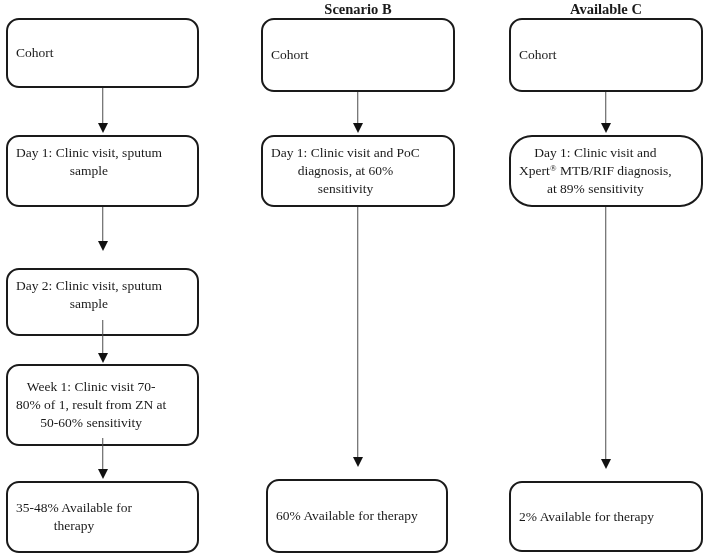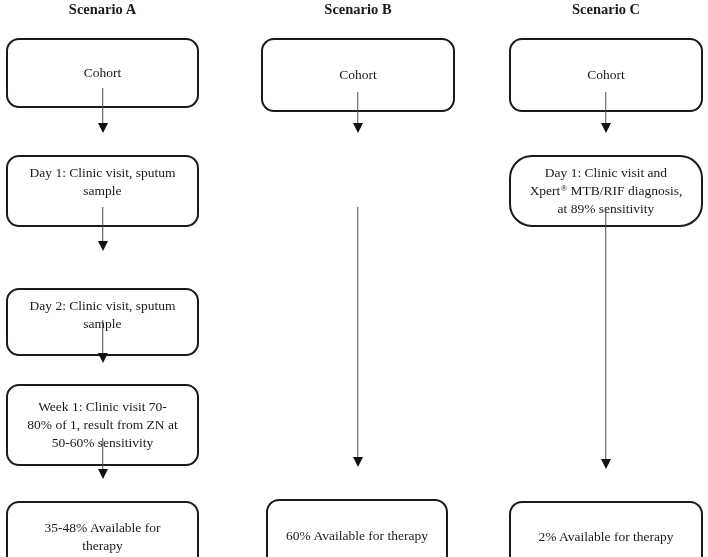--- a/index.html
+++ b/index.html
@@ -19,24 +19,22 @@
     line-height:17px;
   }
   .box{
     position:absolute;
     box-sizing:border-box;
     border:2px solid #1a1a1a;
     border-radius:13px;
     background:#ffffff;
     display:flex;
     align-items:center;
-    justify-content:center;
     text-align:center;
     padding:4px 8px;
-    margin-top:20px;
   }
   .box.top{align-items:flex-start;padding-top:7px;}
   .box-text{
     white-space:pre-line;
     font-size:13.5px;
     line-height:18px;
   }
   .box-text sup{font-size:9px;line-height:0;vertical-align:4px;}
   .arrow{position:absolute;width:11px;}
   .arrow .stem{
@@ -81,21 +79,20 @@
   .bxC1{left:509px;top:135px;width:194px;height:72px;border-radius:23px;}
   .bxC2{left:509px;top:481px;width:194px;height:71px;}
   .arC1{left:600px;top:92px;height:41px;}
   .arC2{left:600px;top:207px;height:262px;}
 </style>
 </head>
 <body>
 
 <div class="canvas">
 
-  <div class="col-title ttlA">Scenario A</div>
   <div class="box bxA0">
     <span class="box-text">Cohort</span>
   </div>
   <div class="arrow arA1">
     <span class="stem"></span>
     <span class="head"></span>
   </div>
   <div class="box top bxA1">
     <span class="box-text">Day 1: Clinic visit, sputum
 sample</span>
@@ -127,29 +124,34 @@
   </div>
 
   <div class="col-title ttlB">Scenario B</div>
   <div class="box bxB0">
     <span class="box-text">Cohort</span>
   </div>
   <div class="arrow arB1">
     <span class="stem"></span>
     <span class="head"></span>
   </div>
+  <div class="box bxB1">
+    <span class="box-text">Day 1: Clinic visit and PoC
+diagnosis, at 60%
+sensitivity</span>
+  </div>
   <div class="arrow arB2">
     <span class="stem"></span>
     <span class="head"></span>
   </div>
   <div class="box bxB2">
     <span class="box-text">60% Available for therapy</span>
   </div>
 
-  <div class="col-title ttlC">Scenario C</div>
+  <div class="col-title ttlC">Available C</div>
   <div class="box bxC0">
     <span class="box-text">Cohort</span>
   </div>
   <div class="arrow arC1">
     <span class="stem"></span>
     <span class="head"></span>
   </div>
   <div class="box bxC1">
     <span class="box-text">Day 1: Clinic visit and
 Xpert<sup>®</sup> MTB/RIF diagnosis,

